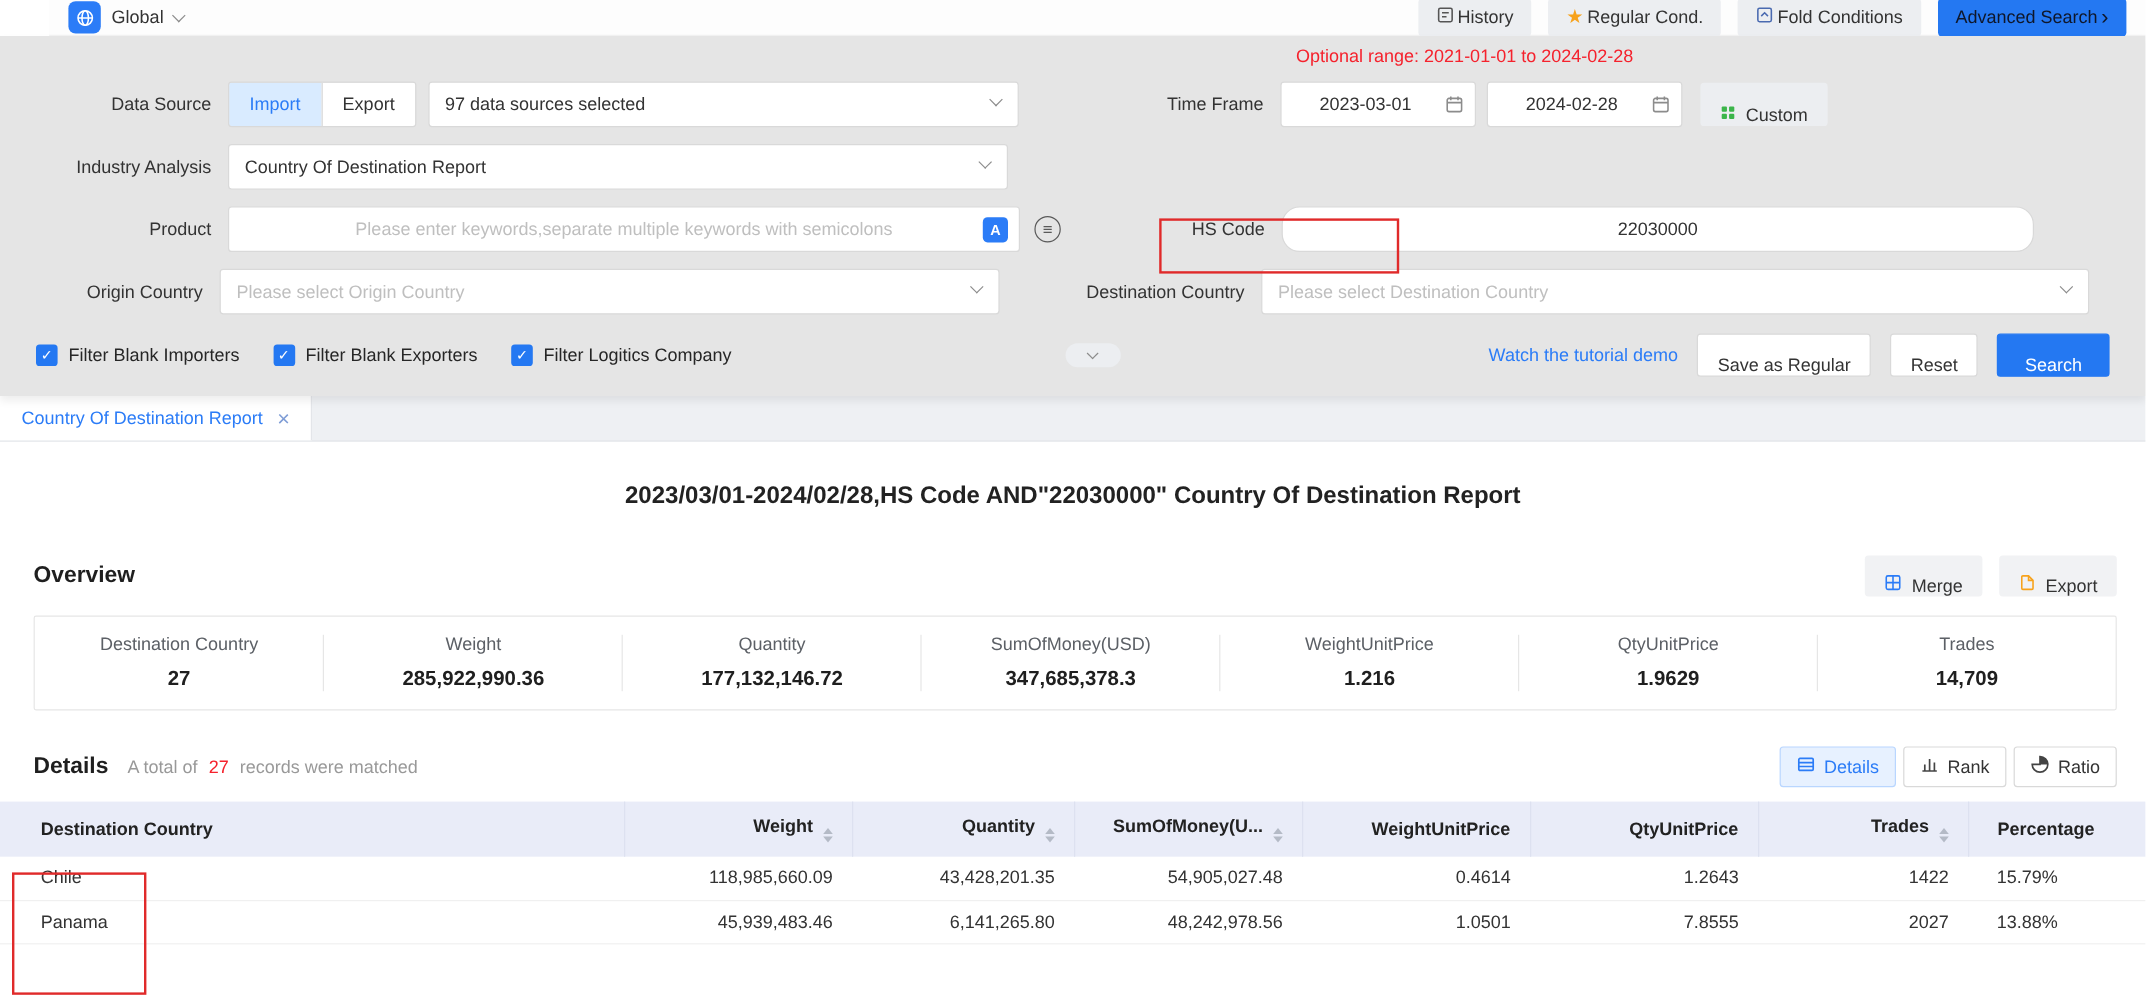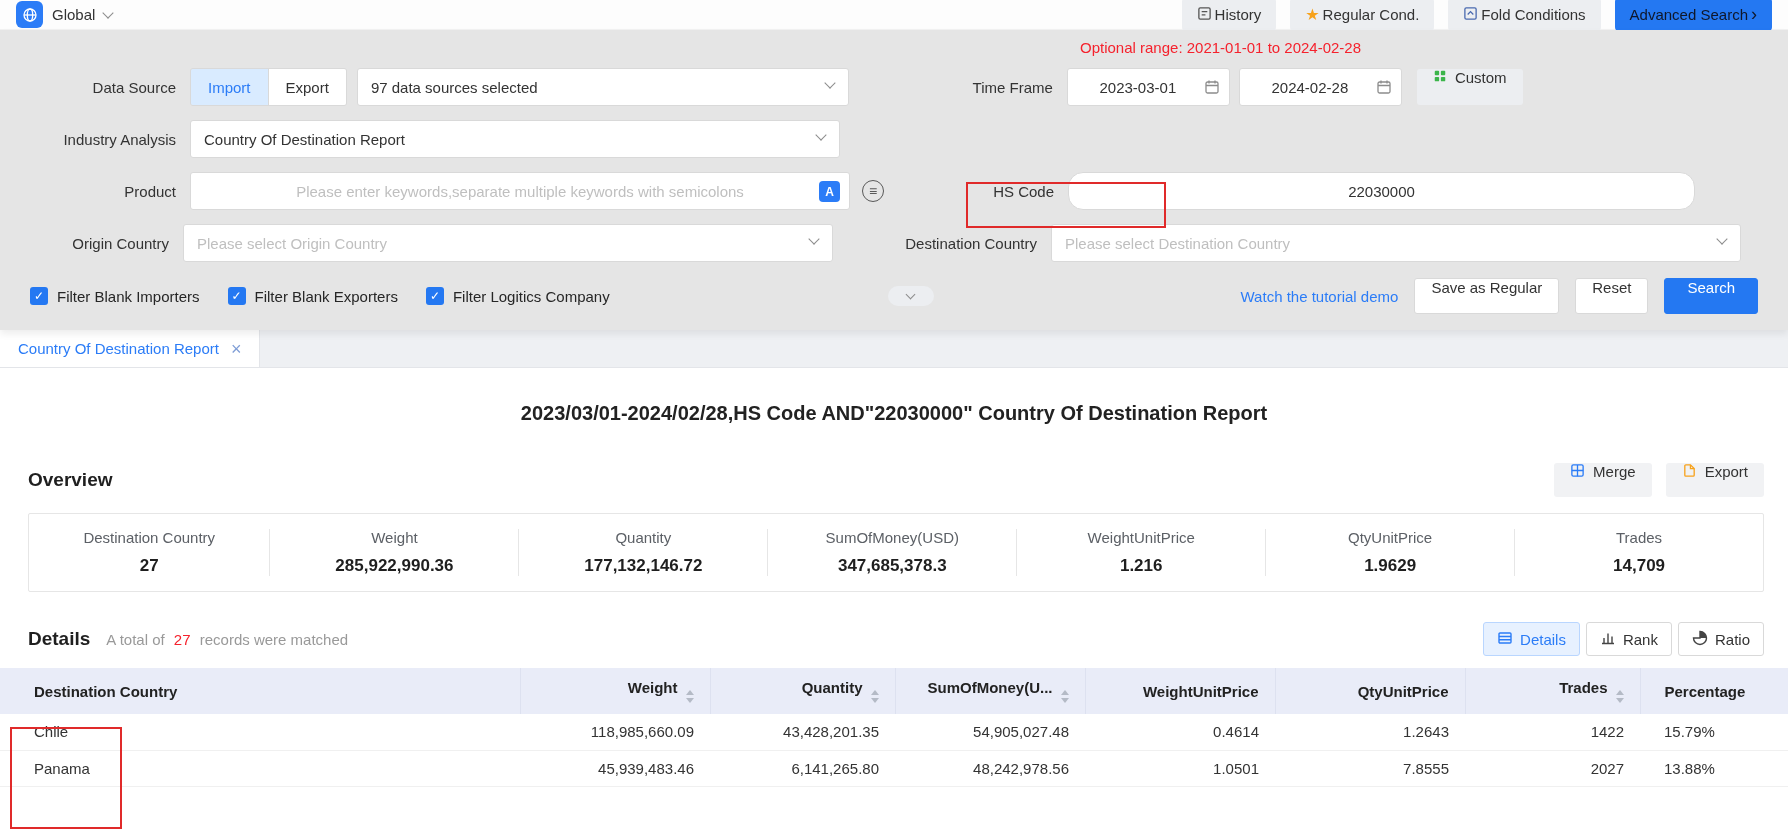--- a/index.html
+++ b/index.html
@@ -4,21 +4,21 @@
 <style>
   * { box-sizing: border-box; margin: 0; padding: 0; }
   html,body { width: 1788px; height: 831px; }
   body {
     font-family: "Liberation Sans", sans-serif;
     font-size: 15px; color: #333; background: #fff;
     position: relative; overflow: hidden;
   }
   
   .topbar { height: 30px; display: flex; align-items: center; justify-content: space-between;
-            padding: 0 16px; background: #fdfdfd; border-bottom: 1px solid #f2f2f2; }
+            padding: 0 16px; background: #fdfdfd; border-bottom: 1px solid #f2f2f2; margin-left: 41px; }
   .region { display: flex; align-items: center; gap: 9px; cursor: pointer; }
   .region-logo { width: 27px; height: 27px; border-radius: 6px; background: #2b7cf7;
                  display: flex; align-items: center; justify-content: center; }
   .caret-down { width: 8px; height: 8px; border-right: 1.6px solid #8c8c8c; border-bottom: 1.6px solid #8c8c8c;
                 transform: rotate(45deg); display: inline-block; margin-top: -4px; }
   .topbar-right { display: flex; align-items: center; gap: 14px; }
   .tb-btn { display: flex; align-items: center; gap: 3px; height: 33px; padding: 0 15px;
             background: #eceef1; border: none; border-radius: 4px; font-size: 15px; color: #333;
             cursor: pointer; font-family: Liberation Sans, sans-serif; }
   .tb-btn .star { color: #f7a21b; font-size: 16px; line-height: 1; }
@@ -46,21 +46,21 @@
   .input-wrap { position: relative; display: flex; align-items: center; }
   .translate-badge { position: absolute; right: 10px; top: 9px; width: 21px; height: 21px; border-radius: 4px;
                      background: #2b7cf7; color: #fff; font-size: 12px; font-weight: bold;
                      display: flex; align-items: center; justify-content: center; cursor: pointer; }
   .circle-icon { width: 22px; height: 22px; border-radius: 50%; border: 1.6px solid #595959; color: #595959;
                  display: flex; align-items: center; justify-content: center; font-size: 14px;
                  margin-left: 12px; cursor: pointer; }
   .date-input { position: relative; width: 163px; }
   .date-input .txt-input { padding-right: 34px; }
   .date-input svg { position: absolute; right: 10px; top: 11px; }
-  .btn { height: 36px; display: inline-flex; align-items: flex-start; gap: 8px; padding: 0 16px;
+  .btn { height: 36px; display: inline-flex; align-items: flex-end; gap: 8px; padding: 0 16px;
          border: 1px solid #d9d9d9; border-radius: 3px; background: #fff; color: #333;
          font-size: 15px; font-family: inherit; cursor: pointer; }
   .btn.soft { background: #eceef1; border: none; }
   .btn.blue { background: #2478f2; border: 1px solid #2478f2; color: #fff; padding: 0 22px; }
 
   .filter-row { display: flex; align-items: center; padding: 0 30px; margin-top: 16px; }
   .chk { display: flex; align-items: center; gap: 9px; margin-right: 28px; cursor: pointer; }
   .chkbox { width: 18px; height: 18px; border-radius: 3px; background: #2478f2; color: #fff;
             font-size: 12px; display: flex; align-items: center; justify-content: center; }
   .chk span.lbl { color: #262626; }

